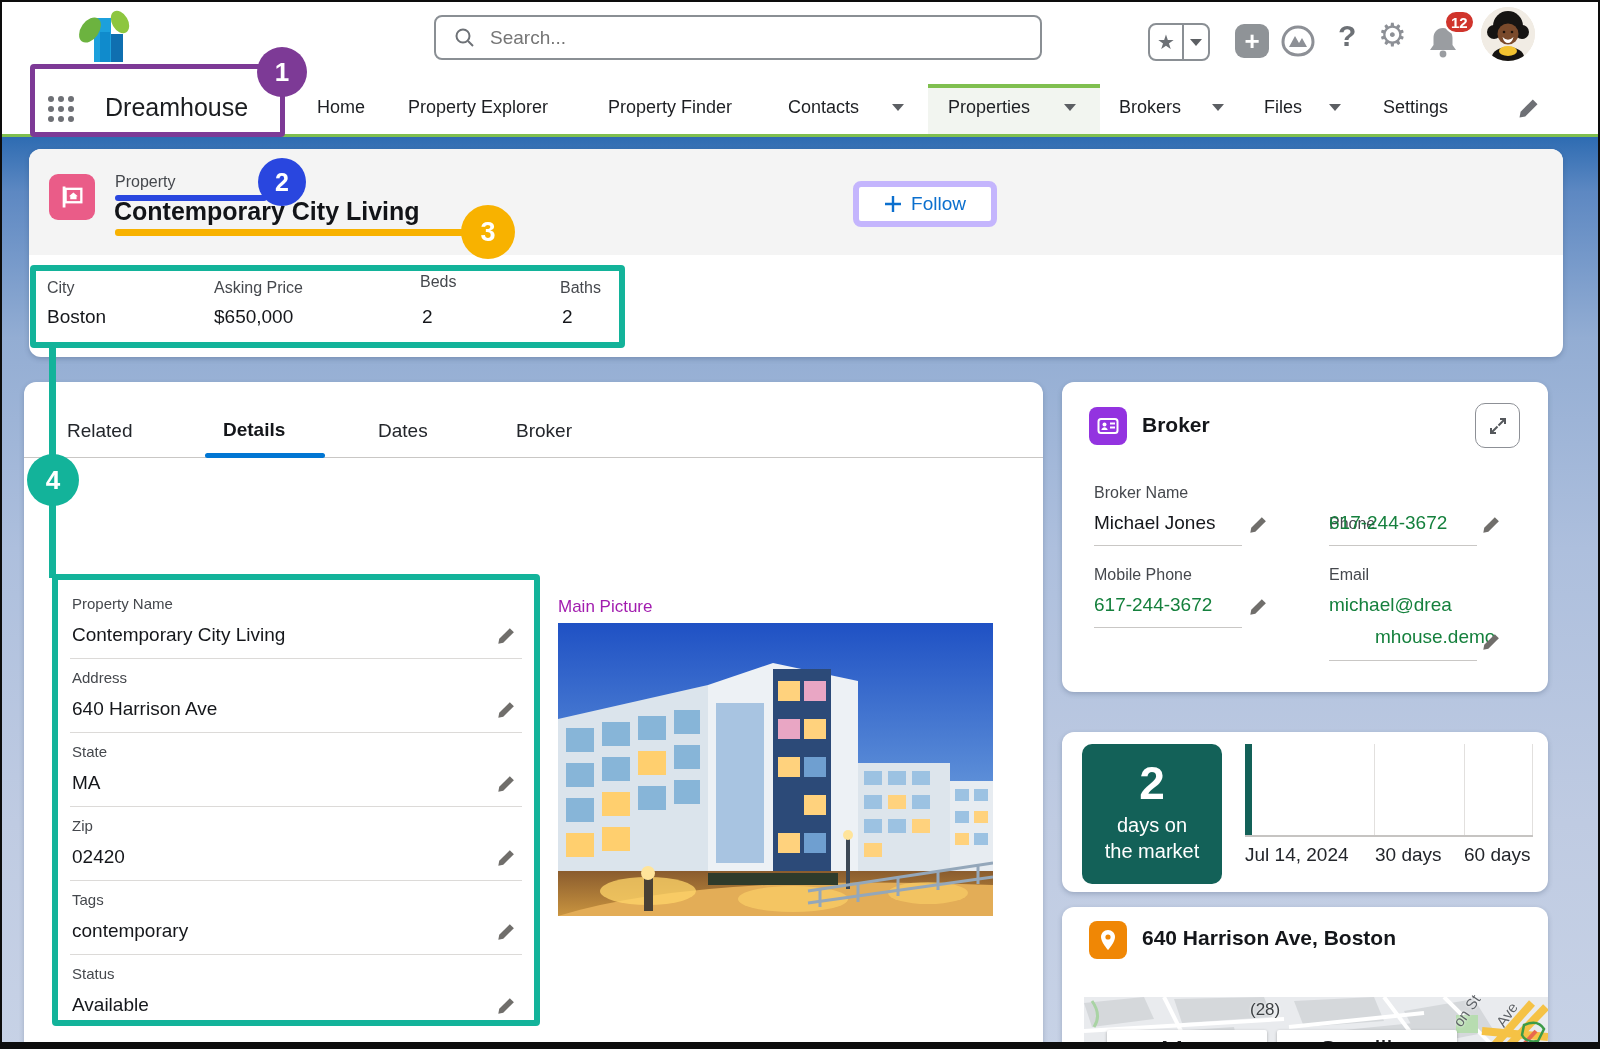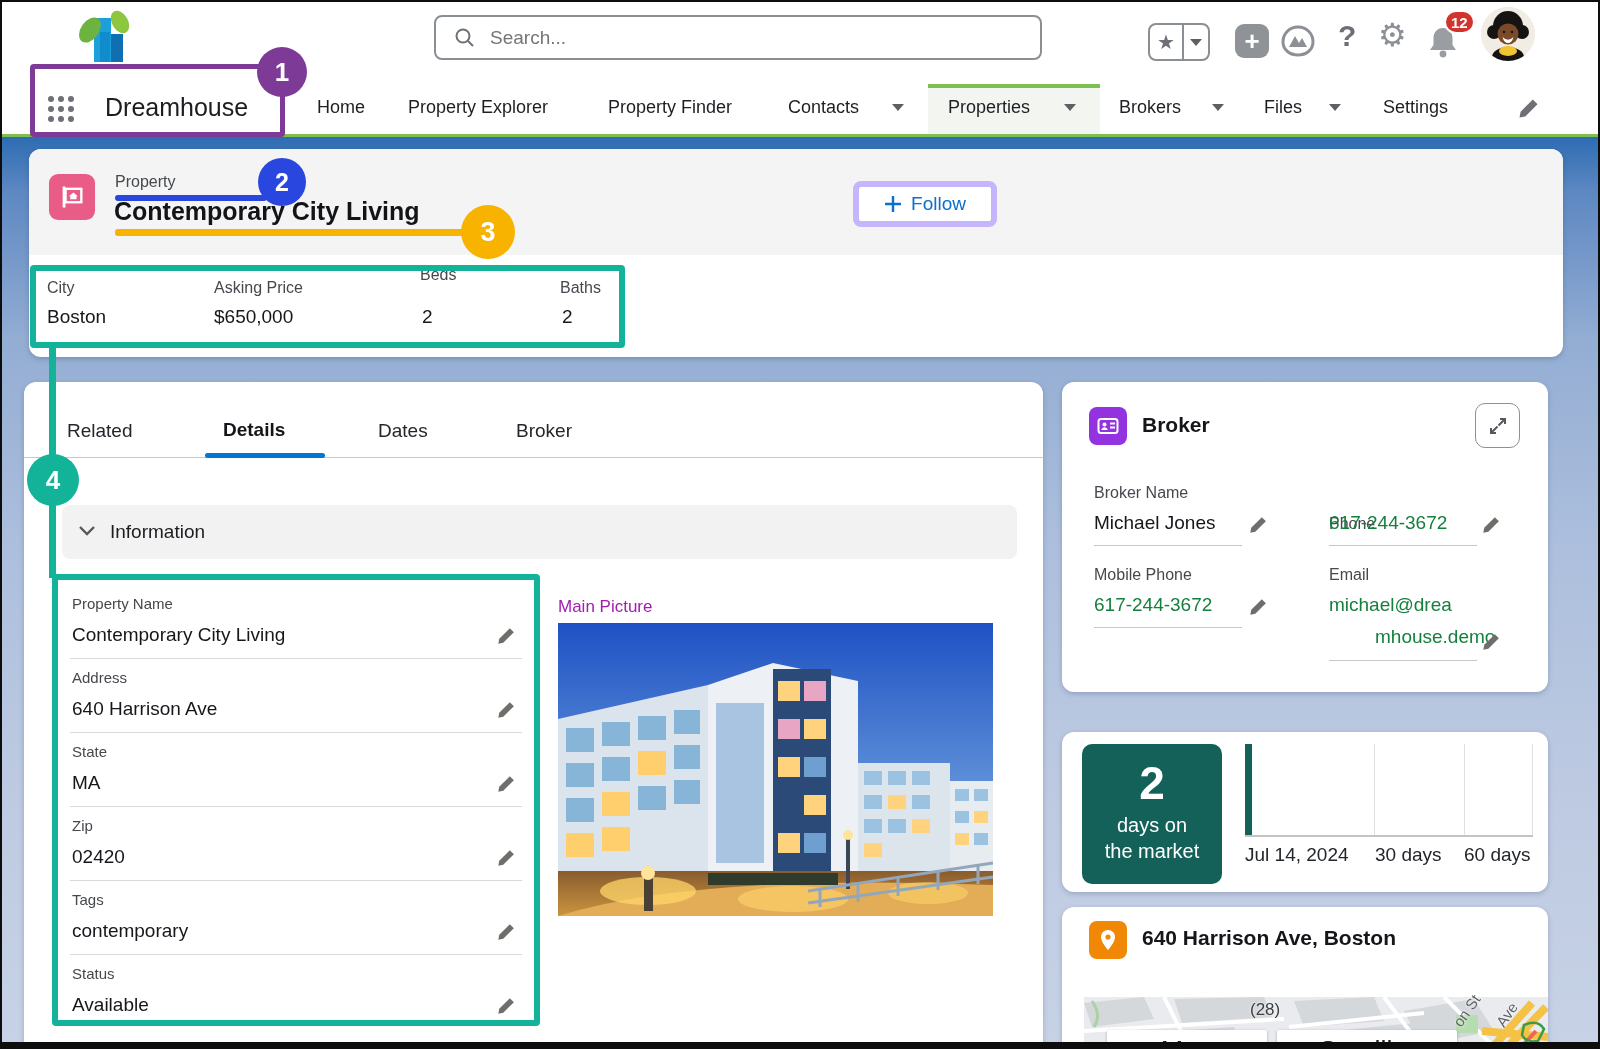--- a/index.html
+++ b/index.html
@@ -159,47 +159,39 @@
     <svg width="18" height="18" viewBox="0 0 18 18" style="margin-right:9px;">
         <path d="M9 1v16M1 9h16" stroke="#0b6fce" stroke-width="2.4"></path>
       </svg>
     <span>Follow</span>
   </div>
 
   <div class="abs lbl" style="left:45px;top:277px;">City</div>
   <div class="abs val" style="left:45px;top:304px;">Boston</div>
   <div class="abs lbl" style="left:212px;top:277px;">Asking Price</div>
   <div class="abs val" style="left:212px;top:304px;">$650,000</div>
-  <div class="abs lbl" style="left:418px;top:264px;">Beds</div>
+  <div class="abs lbl" style="left:418px;top:271px;">Beds</div>
   <div class="abs val" style="left:420px;top:304px;">2</div>
   <div class="abs lbl" style="left:558px;top:277px;">Baths</div>
   <div class="abs val" style="left:560px;top:304px;">2</div>
 
   <div class="abs" style="left:28px;top:263px;width:595px;height:83px;border:6px solid #13b39a;border-radius:4px;z-index:57;box-sizing:border-box;"></div>
   <div class="abs" style="left:47px;top:344px;width:7px;height:232px;background:#13b39a;z-index:57;"></div>
   <div class="annot-circle" style="left:25px;top:452px;width:52px;height:52px;background:#13b39a;font-size:26px;">4</div>
   <div class="abs" style="left:50px;top:572px;width:488px;height:452px;border:6px solid #13b39a;border-radius:4px;z-index:57;box-sizing:border-box;"></div>
 
   <div class="card" style="left:22px;top:380px;width:1019px;height:669px;border-radius:12px 12px 0 0;"></div>
 
   <div class="abs" style="left:65px;top:418px;font-size:19px;color:#23262b;">Related</div>
   <div class="abs b" style="left:221px;top:417px;font-size:19px;color:#14161a;">Details</div>
   <div class="abs" style="left:376px;top:418px;font-size:19px;color:#23262b;">Dates</div>
   <div class="abs" style="left:514px;top:418px;font-size:19px;color:#23262b;">Broker</div>
   <div class="abs" style="left:22px;top:455px;width:1019px;height:1px;background:#c9c7c5;"></div>
   <div class="abs" style="left:203px;top:451px;width:120px;height:5px;background:#0176d3;border-radius:3px;"></div>
 
-  <div class="abs" style="left:60px;top:503px;width:955px;height:54px;background:#f3f2f2;border-radius:8px;display:flex;align-items:center;">
-    <span style="margin-left:16px;">
-      <svg width="18" height="12" viewBox="0 0 18 12">
-          <path d="M2 2l7 7 7-7" fill="none" stroke="#55585c" stroke-width="2.4"></path>
-        </svg>
-    </span>
-    <span style="margin-left:14px;font-size:19px;color:#1b1d21;">Information</span>
-  </div>
 
   <div class="abs lbl" style="left:70px;top:593px;font-size:15px;">Property Name</div>
   <div class="abs val" style="left:70px;top:622px;">Contemporary City Living</div>
   <div class="abs pencil" style="left:495px;top:624px;"><svg width="19" height="19" viewBox="0 0 16 16">
         <path d="M10.8 1.8l3.4 3.4-8.9 8.9-4.2.8.8-4.2z" fill="#706e6b"></path>
       </svg></div>
   <div class="fieldrow-divider" style="left:68px;top:656px;width:452px;"></div>
 
   <div class="abs lbl" style="left:70px;top:667px;font-size:15px;">Address</div>
   <div class="abs val" style="left:70px;top:696px;">640 Harrison Ave</div>

